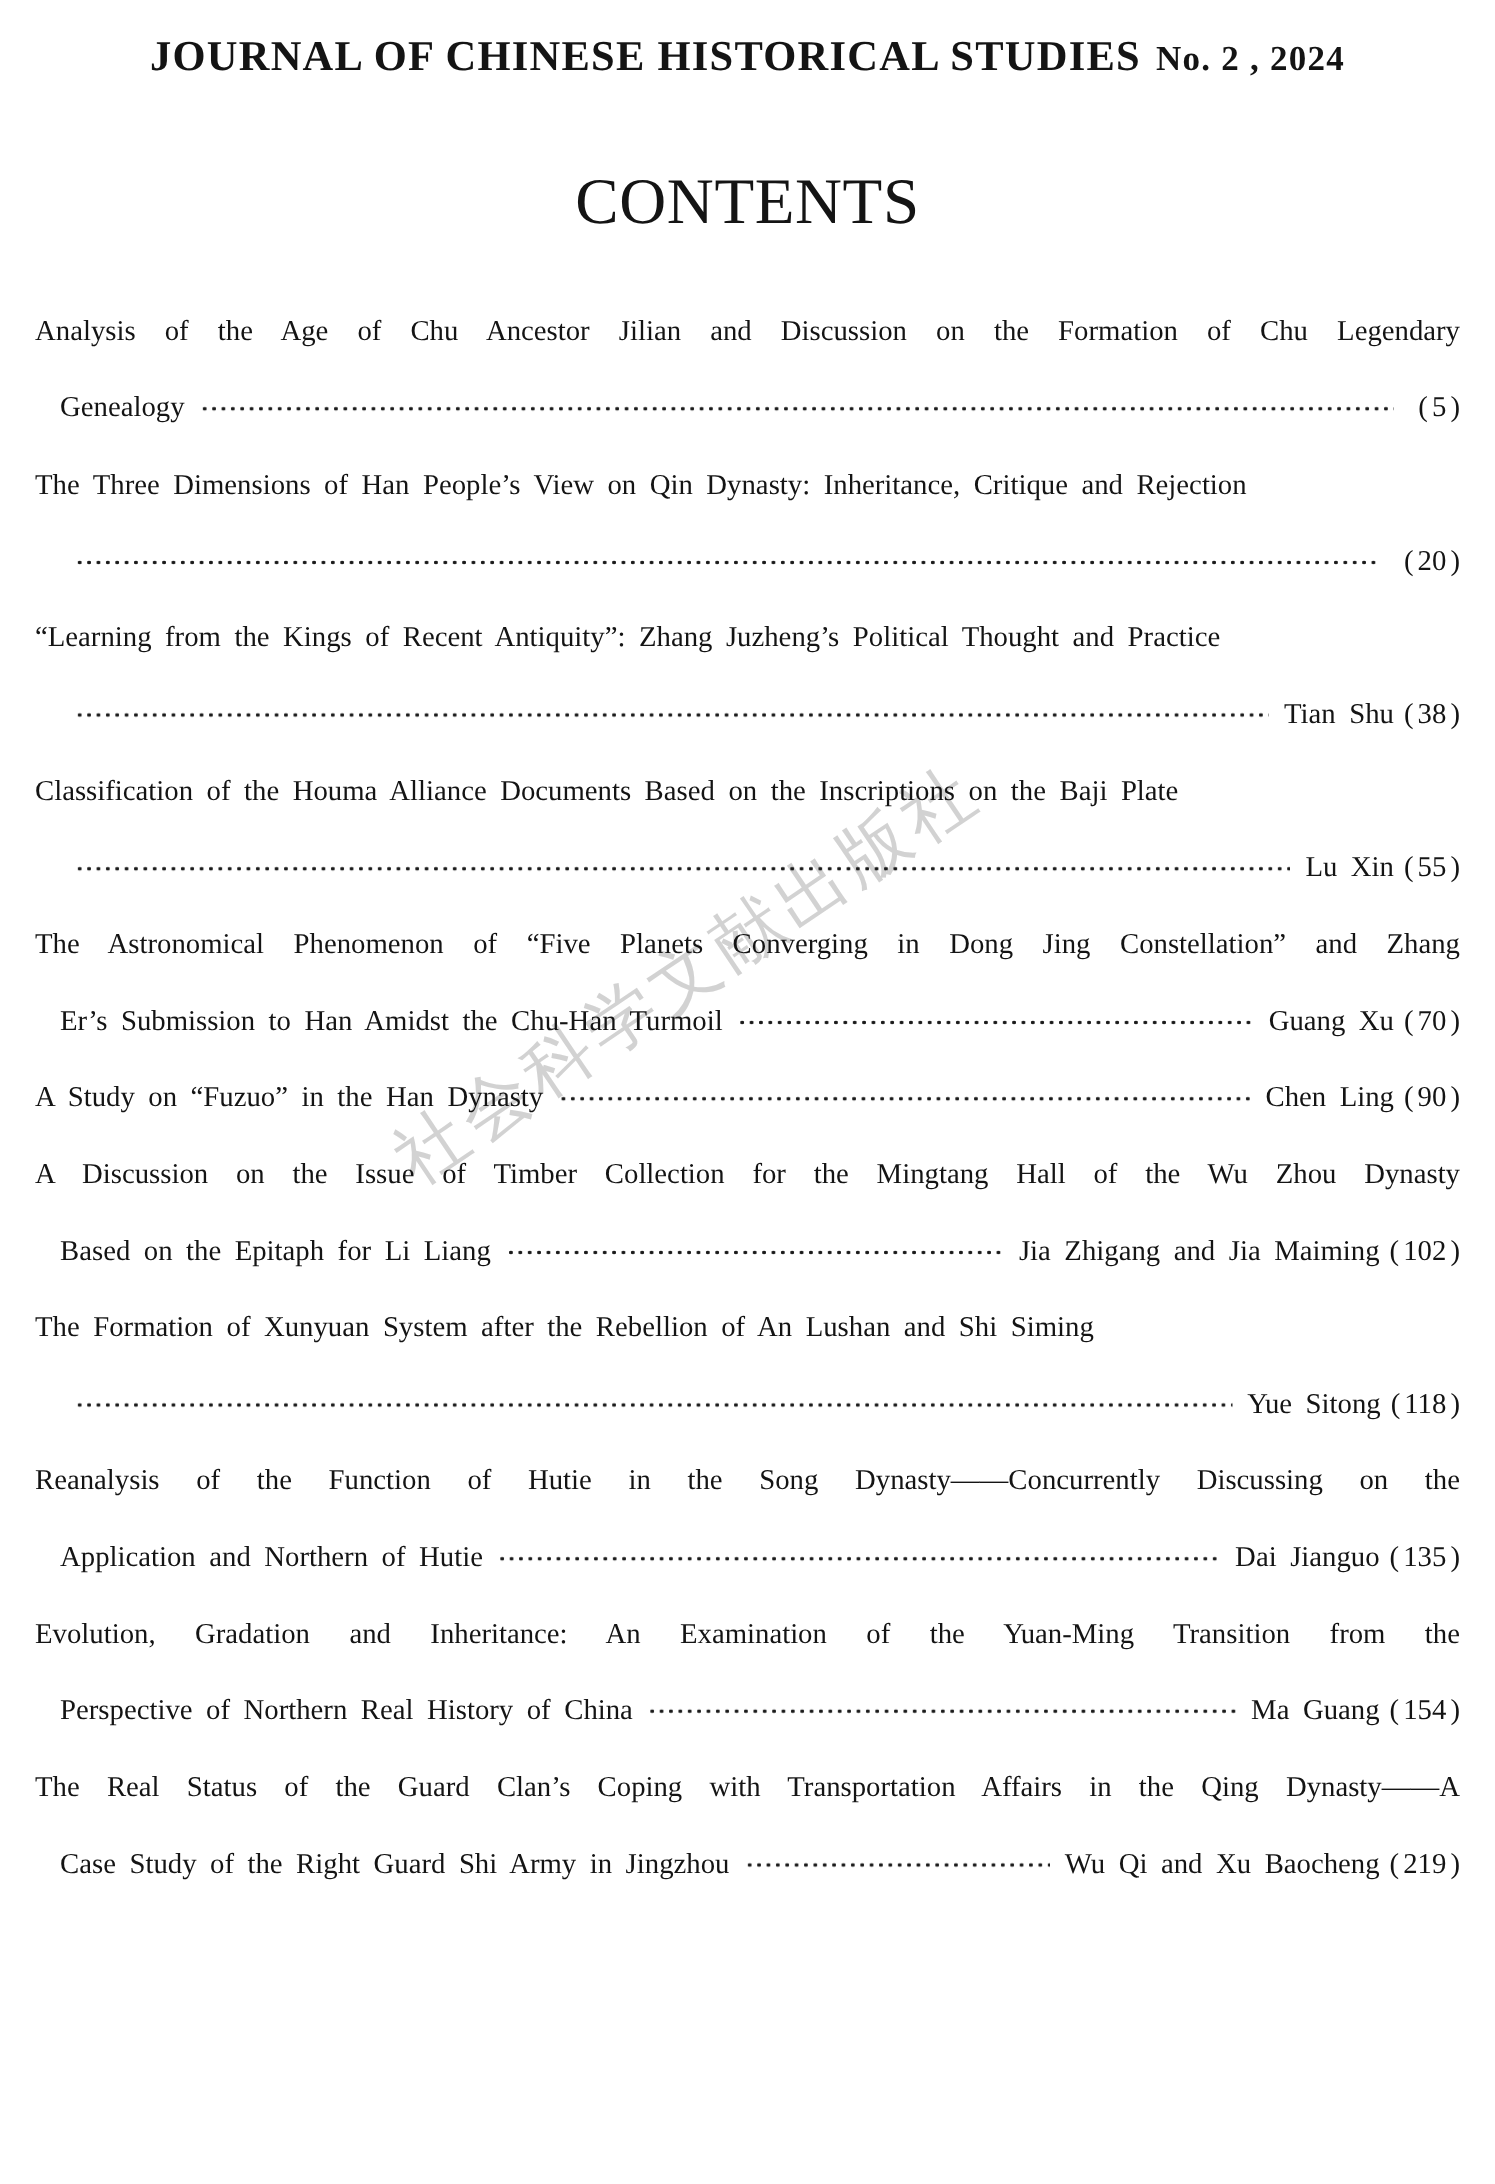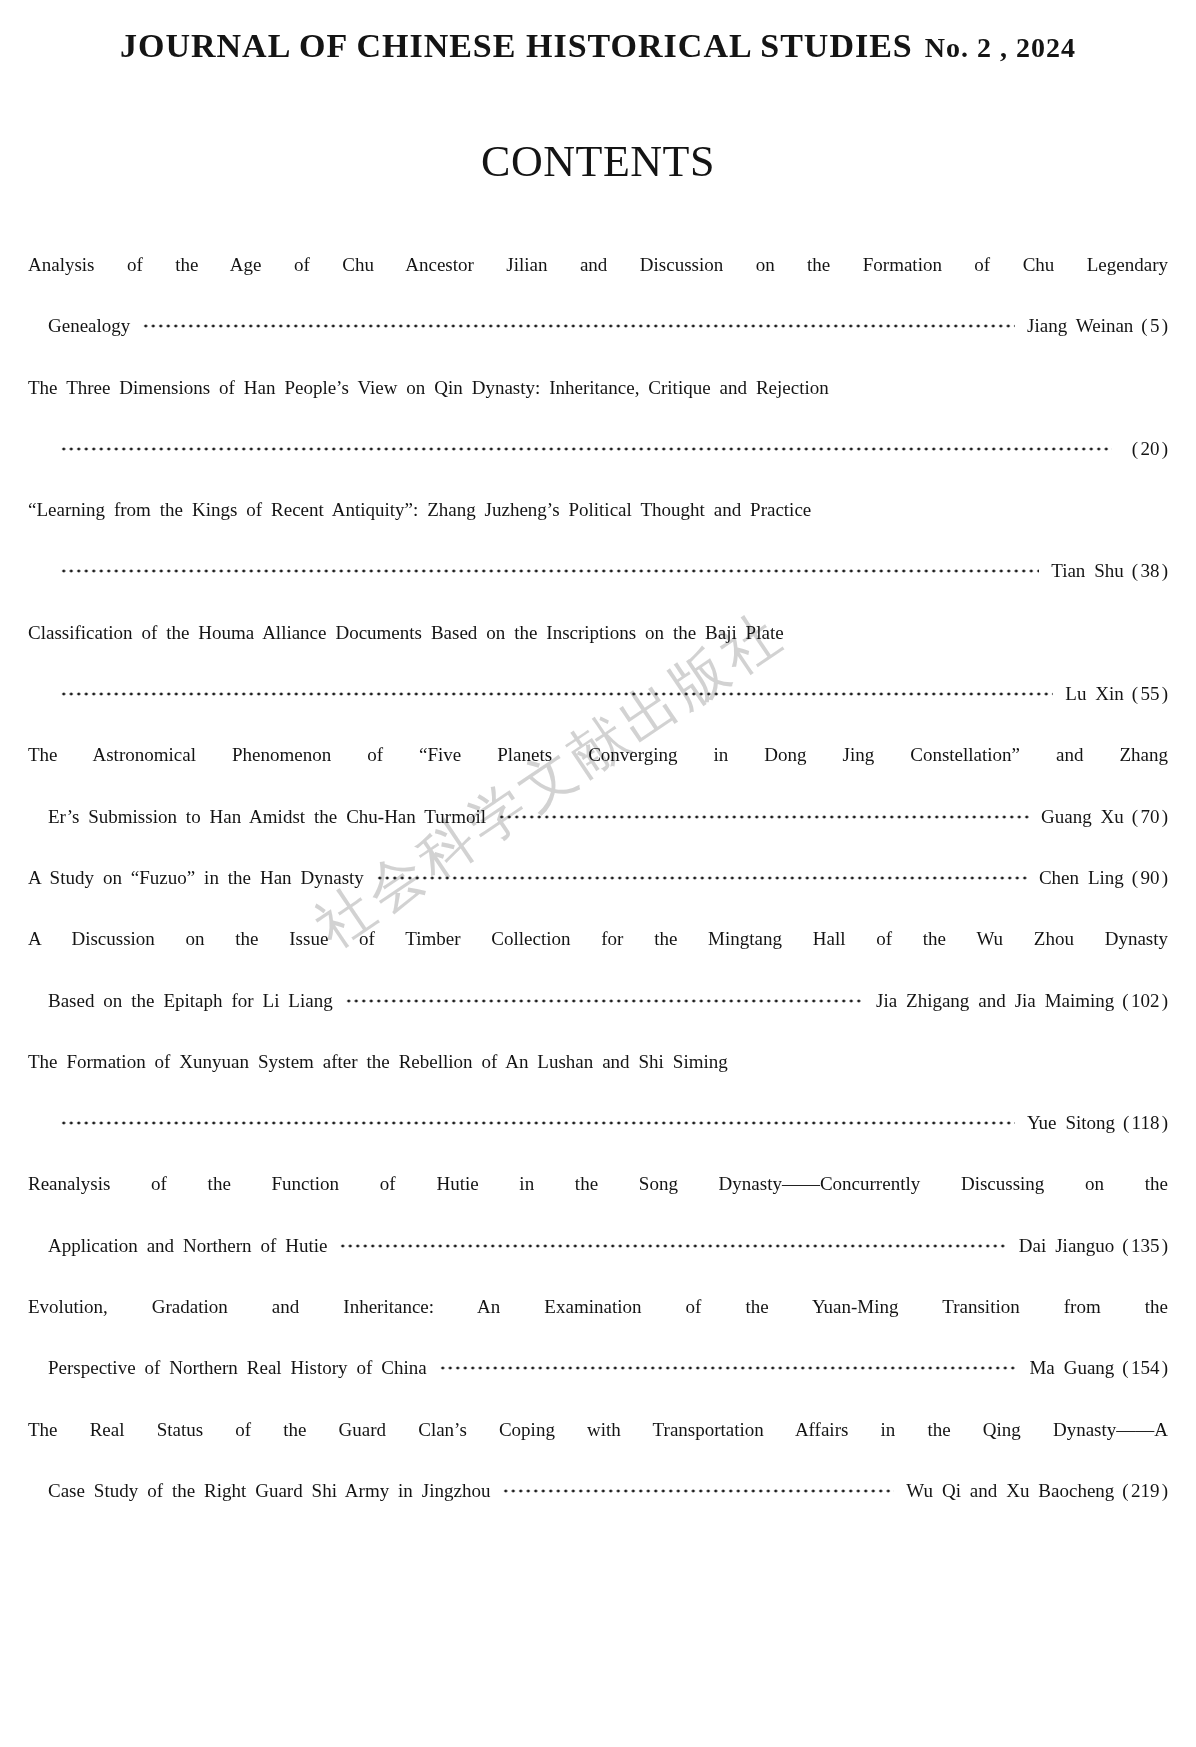--- a/index.html
+++ b/index.html
@@ -49,33 +49,33 @@
   .journal-issue {
     font-weight: bold;
     font-size: 28px;
     letter-spacing: 1px;
     margin-left: 12px;
   }
 
   .contents-heading {
     margin-top: 64px;
     text-align: center;
-    font-size: 44px;
+    font-size: 52px;
     letter-spacing: 0.5px;
     line-height: 48px;
     font-weight: 400;
   }
 
   .toc {
     margin-top: 48px;
   }
   .toc-line {
     height: 61.3px;
     line-height: 61.3px;
-    font-size: 19px;
+    font-size: 23px;
   }
   .toc-line.title { text-align: left; word-spacing: 0.22em; white-space: nowrap; }
   .toc-line.title.stretch {
     text-align: justify;
     text-align-last: justify;
     word-spacing: normal;
     white-space: normal;
   }
   .toc-line.indent { padding-left: 20px; }
 
@@ -115,21 +115,20 @@
     <span class="journal-title">JOURNAL OF CHINESE HISTORICAL STUDIES</span><span class="journal-issue">No. 2 , 2024</span>
   </div>
 
   <div class="contents-heading">CONTENTS</div>
 
   <div class="toc">
       <div class="toc-line title stretch">Analysis of the Age of Chu Ancestor Jilian and Discussion on the Formation of Chu Legendary</div>
       <div class="toc-line indent leader-line">
         <span class="pre-text">Genealogy</span>
         <span class="dot-leader"></span>
-        <span class="author-name">Jiang Weinan</span>
         <span class="page-num">( 5 )</span>
       </div>
       <div class="toc-line title">The Three Dimensions of Han People’s View on Qin Dynasty: Inheritance, Critique and Rejection</div>
       <div class="toc-line indent leader-line">
         <span class="pre-text"></span>
         <span class="dot-leader"></span>
         <span class="page-num">( 20 )</span>
       </div>
       <div class="toc-line title">“Learning from the Kings of Recent Antiquity”: Zhang Juzheng’s Political Thought and Practice</div>
       <div class="toc-line indent leader-line">

